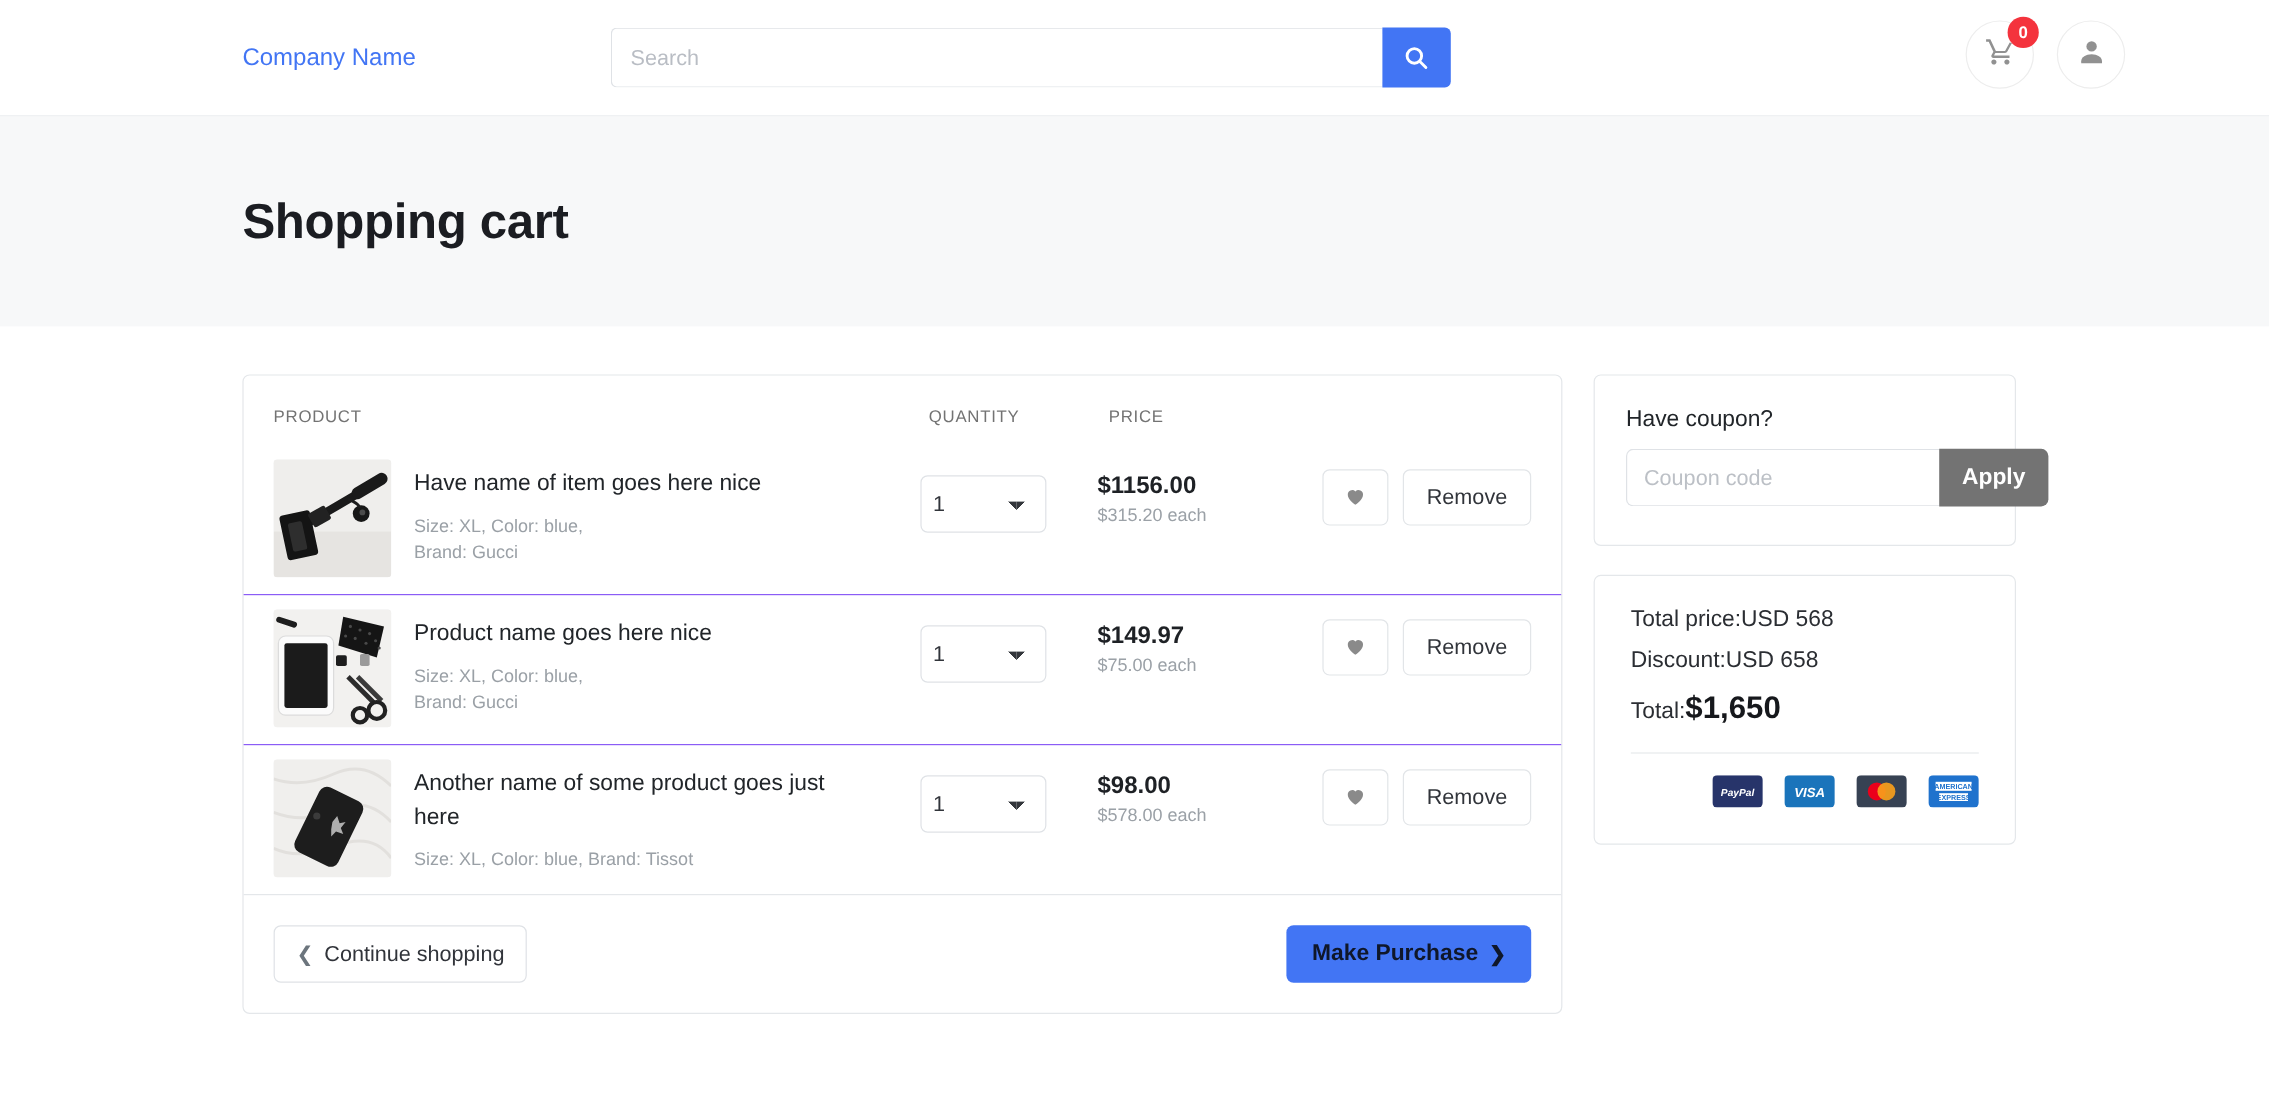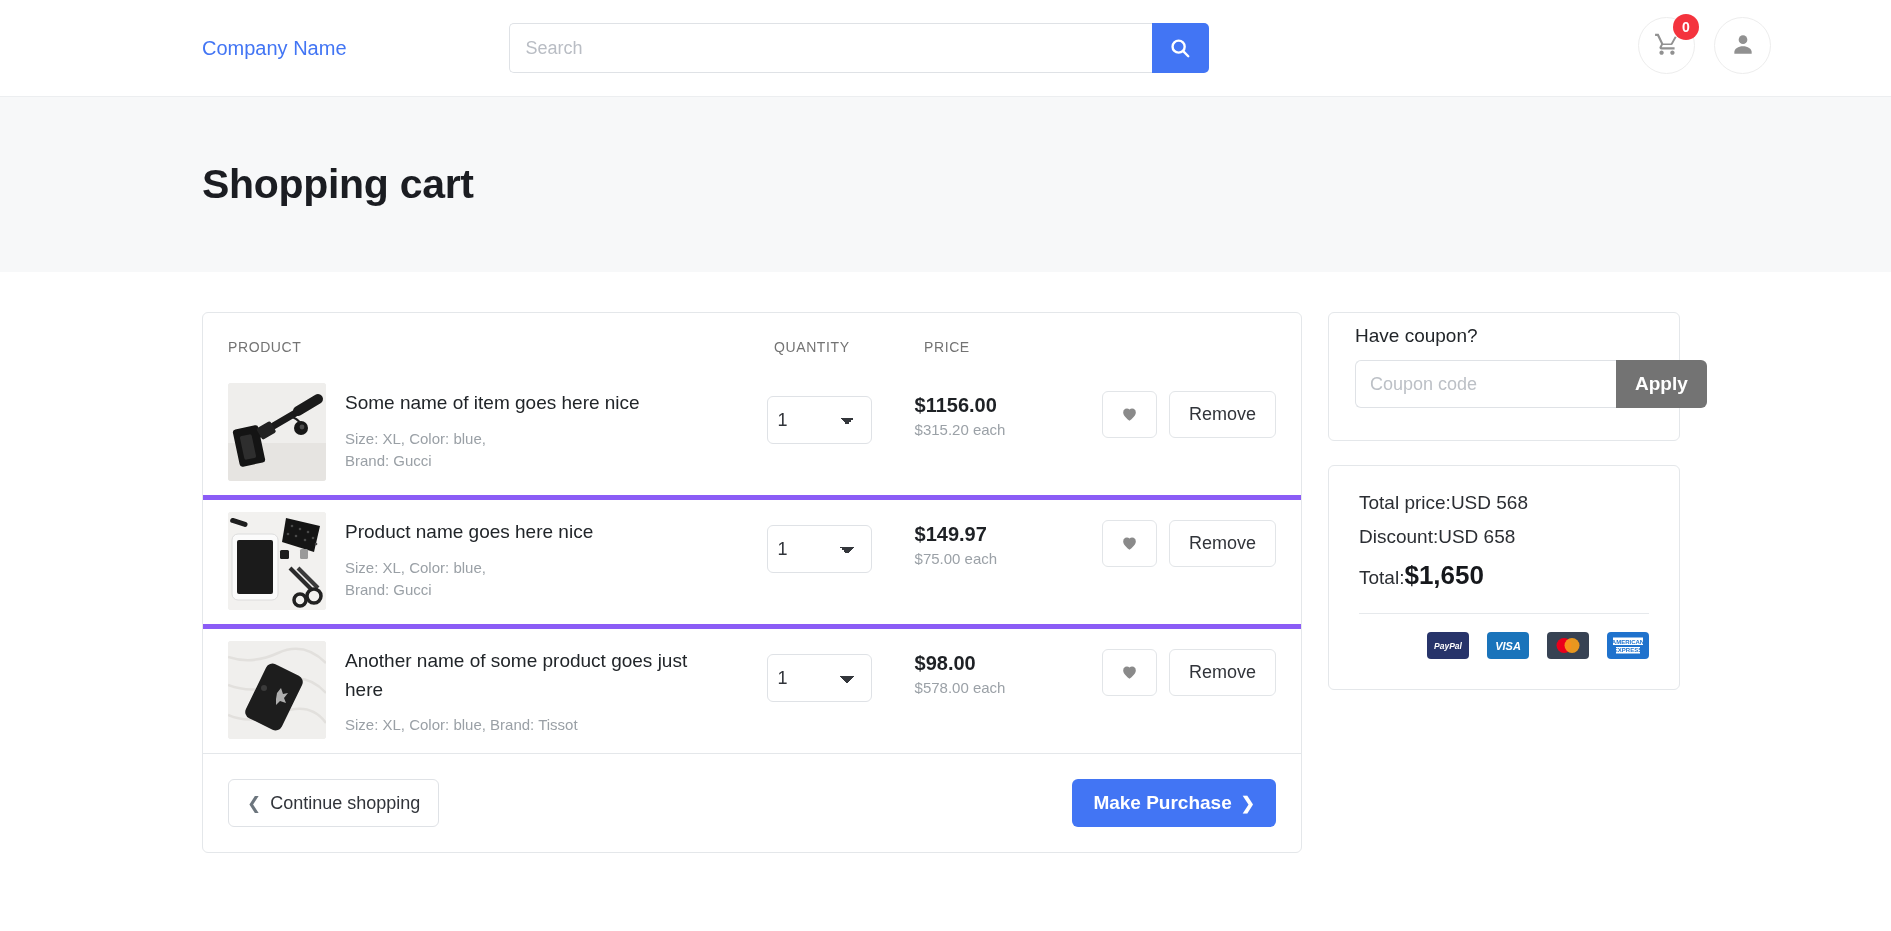--- a/index.html
+++ b/index.html
@@ -136,21 +136,21 @@
   }
   .col-product { width: 546px; }
   .col-qty { width: 150px; }
   .col-price { width: 190px; }
   .col-actions { flex: 1; }
 
   .cart-row {
     display: flex;
     padding: 0 25px;
     align-items: flex-start;
-    border-top: 5px solid #8b5cf6;
+    border-top: 1px solid #8b5cf6;
   }
   .cart-row.first { border-top: none; }
 
   .prod-cell {
     width: 546px;
     display: flex;
     padding: 12px 0 14px 0;
   }
   .thumb {
     width: 98px; height: 98px;
@@ -255,21 +255,21 @@
     cursor: pointer;
     display: flex; align-items: center;
   }
   .btn-continue .chev { margin-right: 9px; color: #6c757d; font-size: 17px; }
   .btn-purchase {
     height: 48px;
     padding: 0 21px;
     border: none;
     border-radius: 6px;
     background: #4275f4;
-    color: #ffffff;
+    color: #0f172a;
     font-size: 19px;
     font-weight: bold;
     font-family: "Liberation Sans", sans-serif;
     cursor: pointer;
     display: flex; align-items: center;
   }
   .btn-purchase .chev { margin-left: 9px; font-size: 17px; }
 
   
   .delivery-banner {
@@ -278,21 +278,21 @@
     border-radius: 6px;
     padding: 15px 25px;
     display: flex;
     align-items: center;
     font-size: 19px;
     color: #1a7a33;
   }
   .delivery-banner .truck { margin-right: 13px; display: flex; }
 
   
-  .coupon-card { padding: 12px 26px 32px 26px; }
+  .coupon-card { padding: 26px 26px 32px 26px; }
   .coupon-title { font-size: 19px; color: #212529; margin-bottom: 13px; }
   .coupon-row { display: flex; height: 48px; }
   .coupon-input {
     flex: 1;
     border: 1px solid #dfe2e6;
     border-right: none;
     border-radius: 6px 0 0 6px;
     padding: 0 14px;
     font-size: 18px;
     font-family: "Liberation Sans", sans-serif;
@@ -398,21 +398,21 @@
               </g>
               <rect x="8" y="44" width="26" height="38" rx="3" fill="#141414" transform="rotate(-12 21 63)"></rect>
               <rect x="14" y="52" width="12" height="24" rx="2" fill="#2e2e2e" transform="rotate(-12 20 64)"></rect>
               <circle cx="73" cy="45" r="7" fill="#171717"></circle>
               <circle cx="74" cy="44" r="2.4" fill="#4b4b4b"></circle>
               <path d="M62 33 Q70 36 72 40" stroke="#1d1d1d" stroke-width="2.4" fill="none"></path>
               <rect x="30" y="41" width="16" height="13" rx="2" fill="#222" transform="rotate(-30 38 47)"></rect>
             </svg>
           </div>
           <div class="prod-info">
-            <div class="prod-name">Some name of item goes here nice</div>
+            <div class="prod-name">Have name of item goes here nice</div>
             <div class="prod-meta">
               <div>Size: XL, Color: blue,</div>
               <div>Brand: Gucci</div>
             </div>
           </div>
         </div>
         <div class="qty-cell">
           <select class="qty-select">
             <option>1</option>
           </select>

